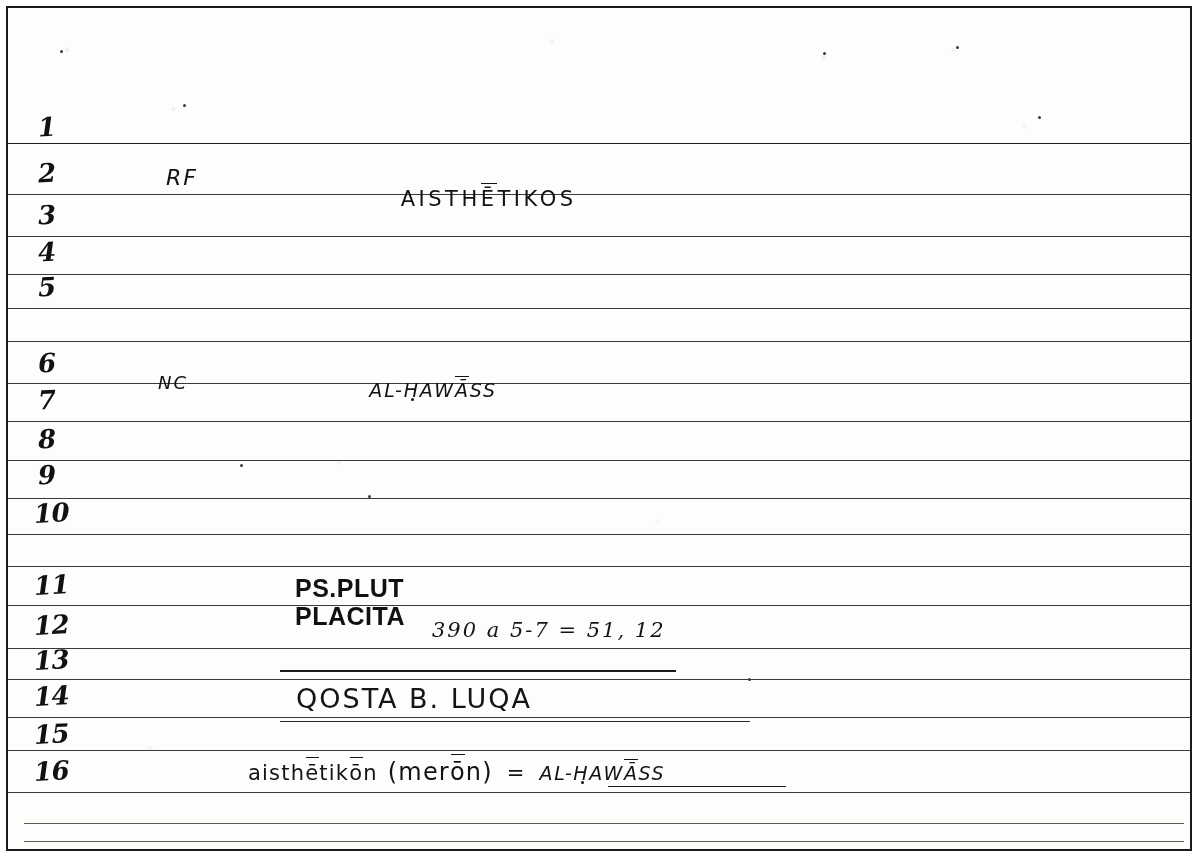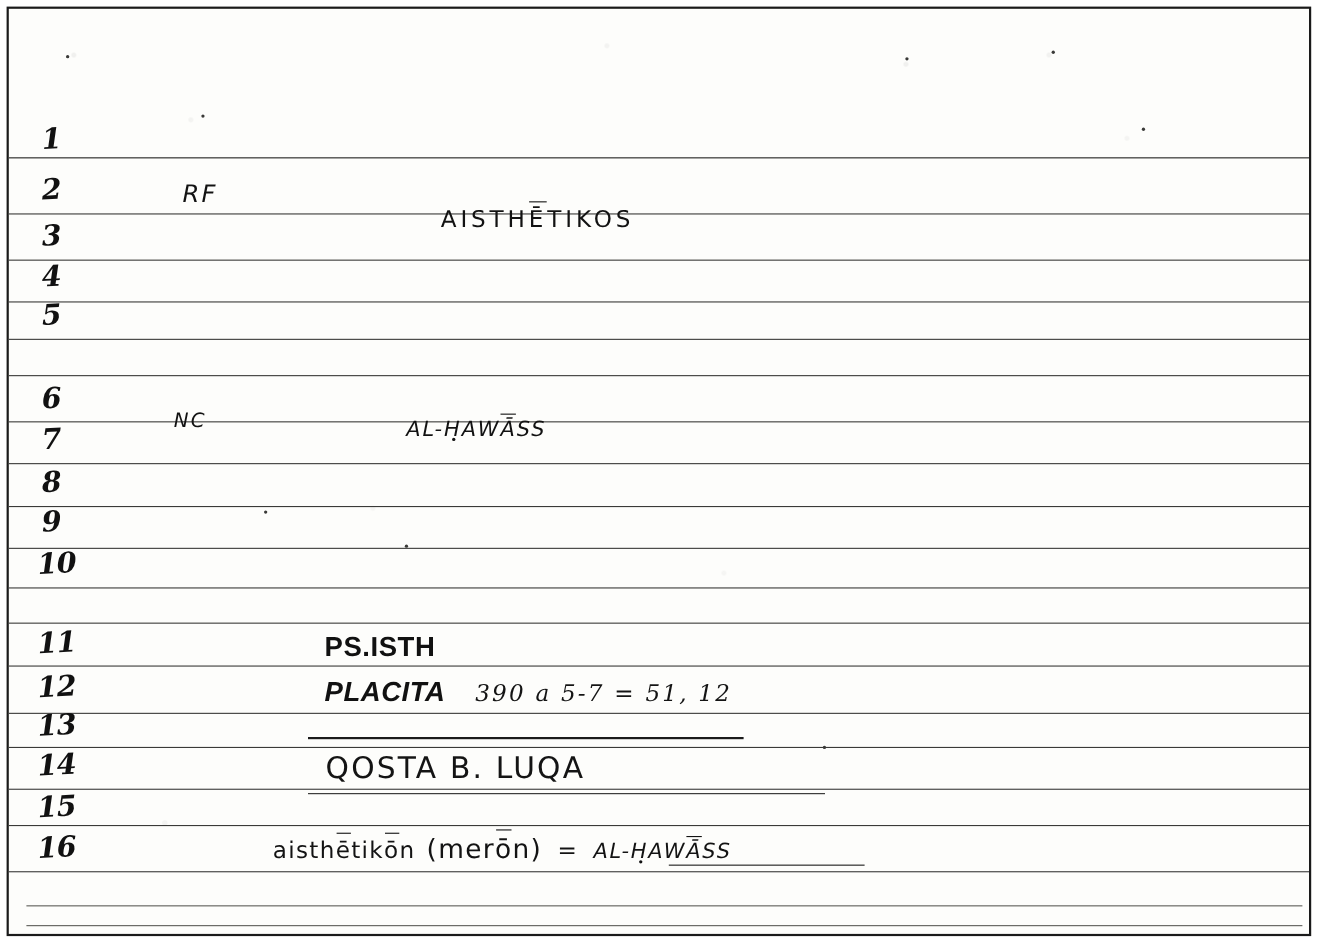--- a/index.html
+++ b/index.html
@@ -232,22 +232,22 @@
   <div class="hand caps-head" style="left:352px; top:155px; font-size:21px;">
     <span>A</span><span>ISTH</span><span class="ovl">Ē</span><span>TIKOS</span>
   </div>
 
   <div class="hand arabic" style="left:330px; top:349px;">
     <span>AL-</span><span class="dotu">H</span><span>AW</span><span class="ovl">Ā</span><span>SS</span>
   </div>
 
   <div class="hand tag slant" style="left:150px; top:364px; font-size:18px;">NC</div>
 
-  <div class="stamp" style="left:287px; top:566px;">PS.ISTH</div>
-  <div class="stamp" style="left:287px; top:607px;font-style:italic;">PLACITA</div>
+  <div class="stamp" style="left:287px; top:566px;">PS.PLUT</div>
+  <div class="stamp" style="left:287px; top:594px;">PLACITA</div>
   <div class="refnum" style="left:424px; top:610px;">390 a 5-7  = 51, 12</div>
 
   <div class="stroke" style="left:272px; top:662px; width:396px;"></div>
 
   <div class="typed-caps" style="left:272px; top:675px;margin-left:16px;">QOSTA B. LUQA</div>
   <div class="stroke thin2 dashy" style="left:272px; top:713px; width:470px;"></div>
 
   <div class="gloss" style="left:240px; top:750px;">
     <span>aisth</span><span class="ovl">ē</span><span>tik</span><span class="ovl">ō</span><span>n</span><span class="sm" style="padding-left:10px;">(mer</span><span class="ovl sm">ō</span><span class="sm">n)</span><span style="padding:0 14px;">=</span><span class="it">AL-</span><span class="it dotu">H</span><span class="it">AW</span><span class="it ovl">Ā</span><span class="it">SS</span>
   </div>

